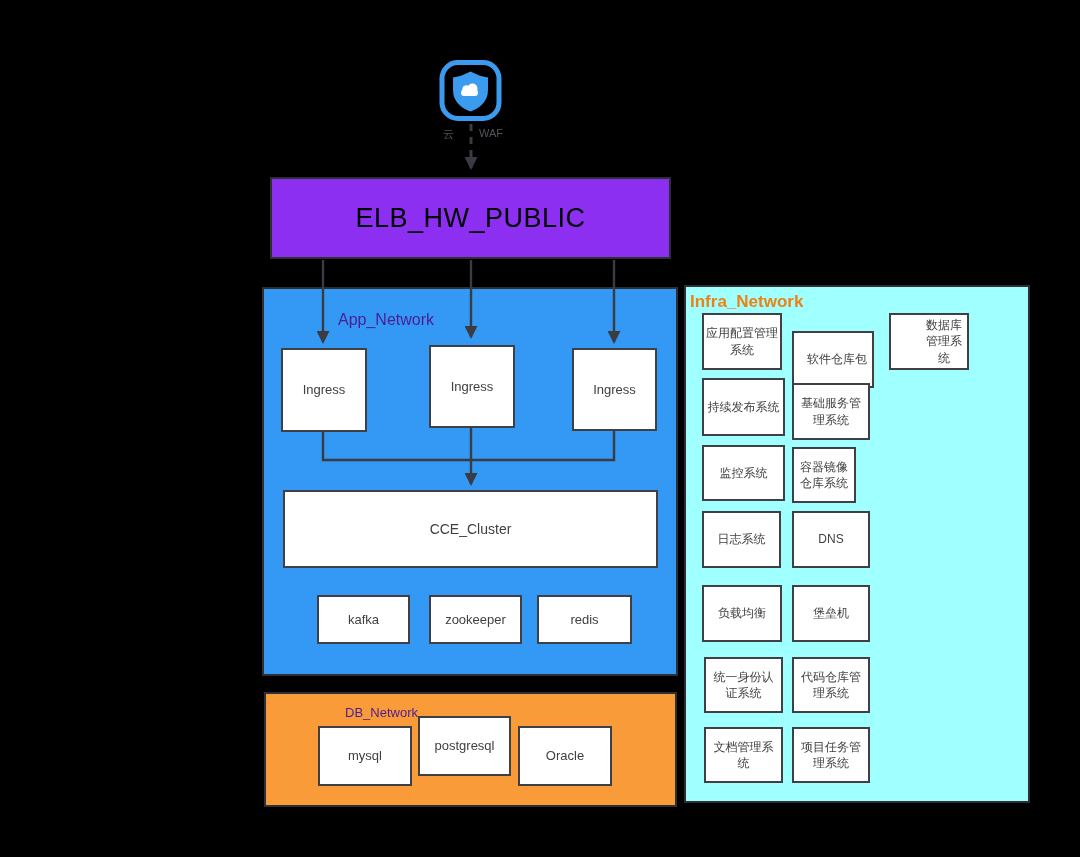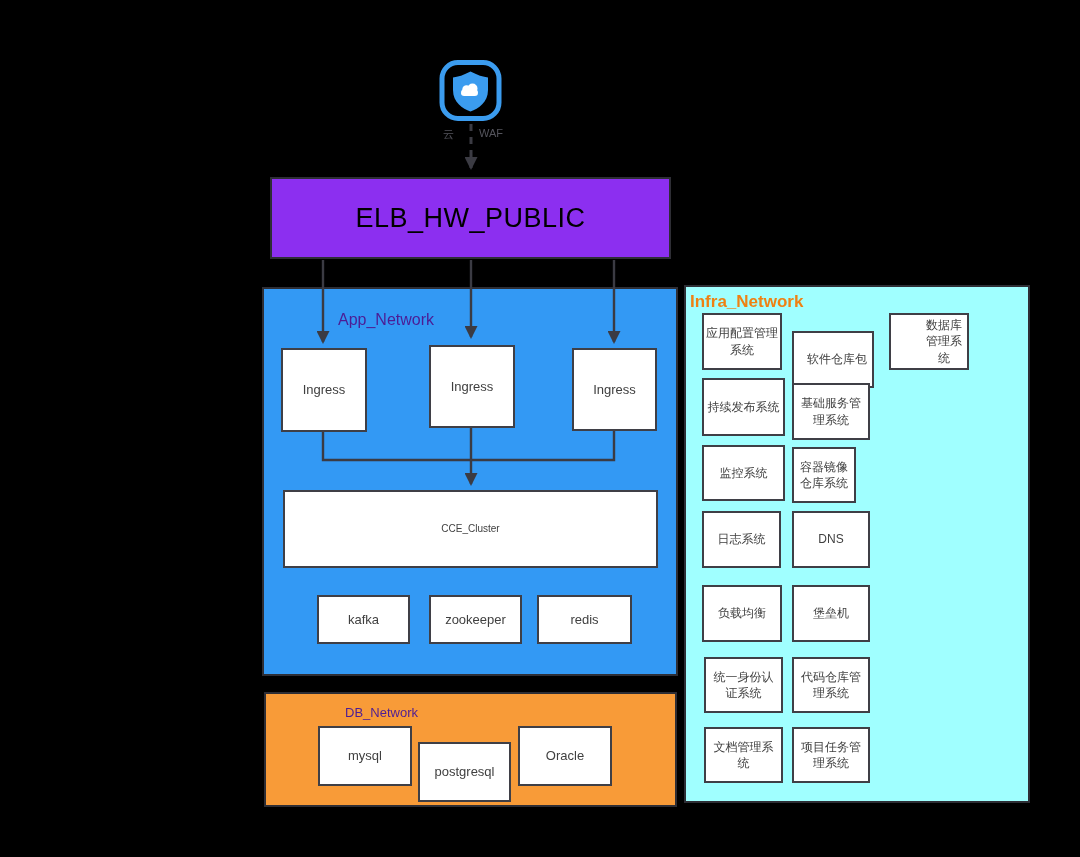--- a/index.html
+++ b/index.html
@@ -52,30 +52,30 @@
   <div class="waf-caption" style="left:479px;top:127px;">WAF</div>
 
   <div class="elb">ELB_HW_PUBLIC</div>
 
   <div class="panel app-net">
     <div class="panel-label" style="left:74px;top:22px;font-size:16px;">App_Network</div>
   </div>
   <div class="node" style="left:281px;top:348px;width:86px;height:84px;">Ingress</div>
   <div class="node" style="left:429px;top:345px;width:86px;height:83px;">Ingress</div>
   <div class="node" style="left:572px;top:348px;width:85px;height:83px;">Ingress</div>
-  <div class="node" style="left:283px;top:490px;width:375px;height:78px;font-size:10px;">CCE_Cluster</div>
+  <div class="node" style="left:283px;top:490px;width:375px;height:78px;font-size:14px;">CCE_Cluster</div>
   <div class="node" style="left:317px;top:595px;width:93px;height:49px;">kafka</div>
   <div class="node" style="left:429px;top:595px;width:93px;height:49px;">zookeeper</div>
   <div class="node" style="left:537px;top:595px;width:95px;height:49px;">redis</div>
 
   <div class="panel db-net">
     <div class="panel-label" style="left:79px;top:11px;font-size:13px;">DB_Network</div>
   </div>
   <div class="node" style="left:318px;top:726px;width:94px;height:60px;">mysql</div>
-  <div class="node" style="left:418px;top:742px;width:93px;height:60px;">postgresql</div>
+  <div class="node" style="left:418px;top:716px;width:93px;height:60px;">postgresql</div>
   <div class="node" style="left:518px;top:726px;width:94px;height:60px;">Oracle</div>
 
   <div class="panel infra-net">
     <div class="infra-label">Infra_Network</div>
   </div>
   <div class="node sm" style="left:702px;top:313px;width:80px;height:57px;">应用配置管理系统</div>
   <div class="node sm" style="left:792px;top:331px;width:82px;height:57px;padding-left:10px;">软件仓库包</div>
   <div class="node sm" style="left:889px;top:313px;width:80px;height:57px;padding-left:32px;">数据库管理系统</div>
   <div class="node sm" style="left:702px;top:378px;width:83px;height:58px;">持续发布系统</div>
   <div class="node sm" style="left:792px;top:383px;width:78px;height:57px;">基础服务管理系统</div>

